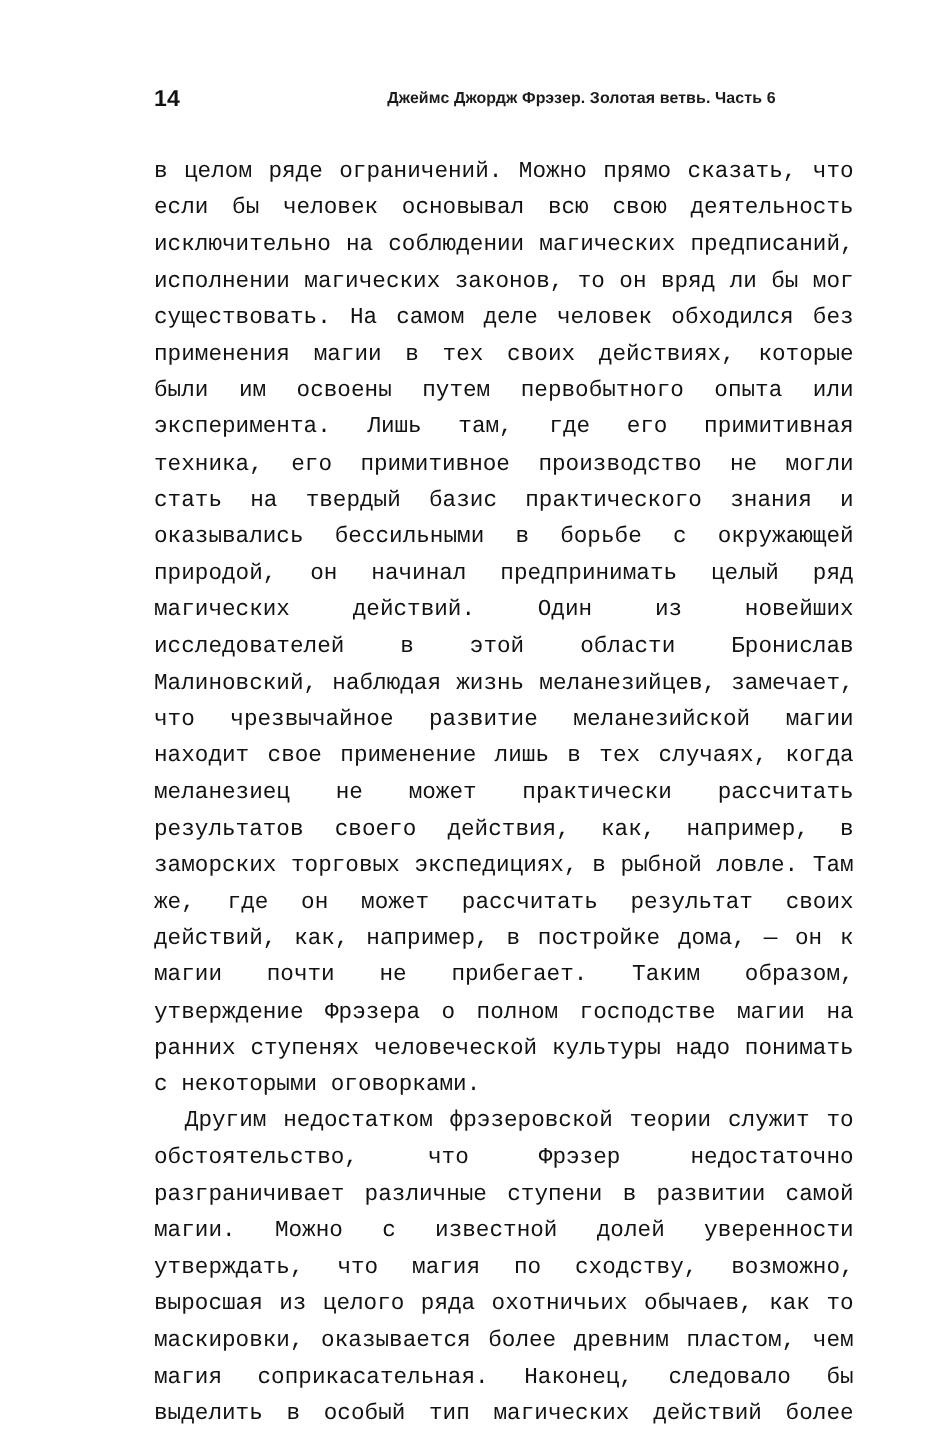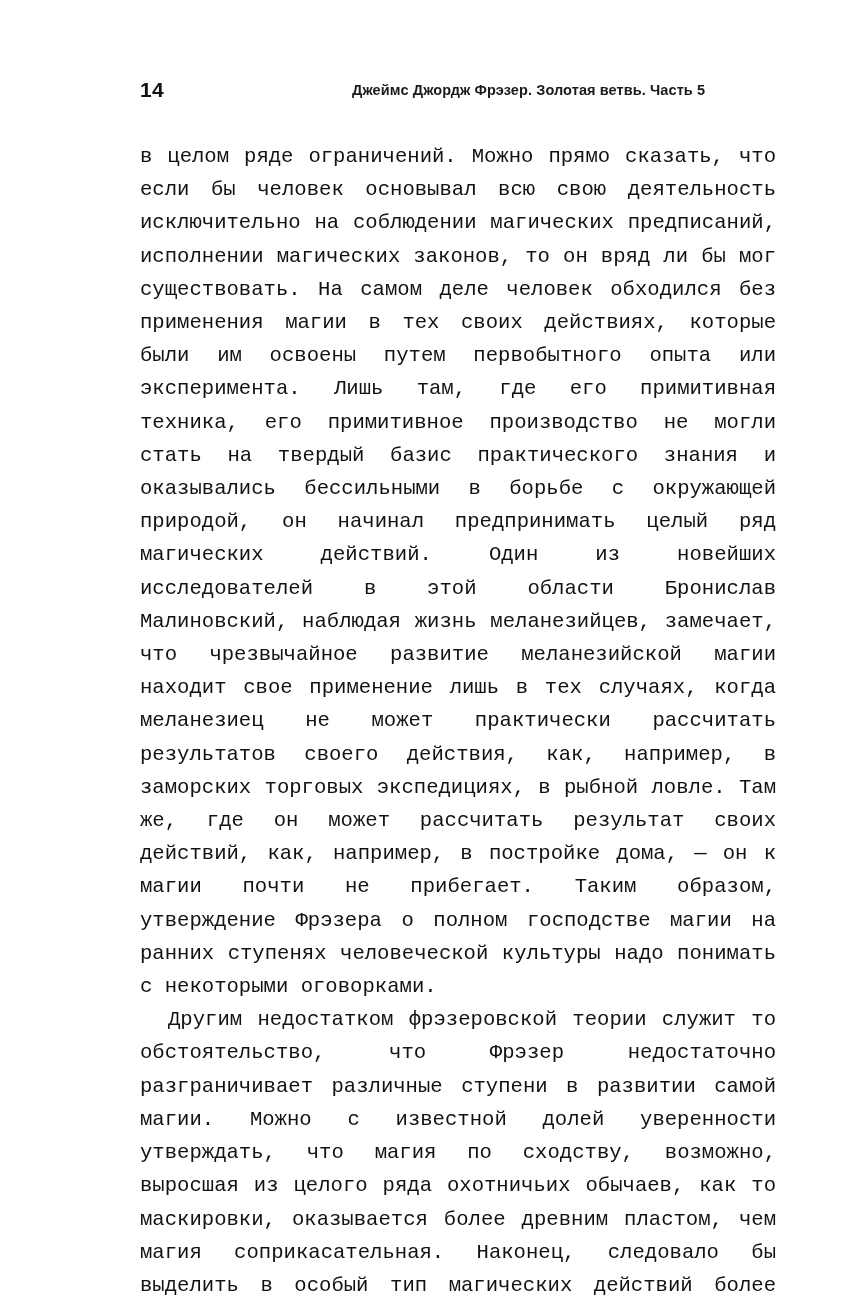--- a/index.html
+++ b/index.html
@@ -74,21 +74,21 @@
     margin-bottom: 16px;
   }
 </style>
 </head>
 <body>
 
 <div class="page">
 
   <div class="header">
     <span class="header-folio">14</span>
-    <span class="header-running">Джеймс Джордж Фрэзер. Золотая ветвь. Часть 5</span>
+    <span class="header-running">Джеймс Джордж Фрэзер. Золотая ветвь. Часть 6</span>
   </div>
 
   <div class="textblock">
     <p class="para">в целом ряде ограничений. Можно прямо сказать, что если бы человек основывал всю свою деятельность исключительно на соблюдении магических предписаний, исполнении магических законов, то он вряд ли бы мог существовать. На самом деле человек обходился без применения магии в тех своих действиях, которые были им освоены путем первобытного опыта или эксперимента. Лишь там, где его примитивная техника, его примитивное производство не могли стать на твердый базис практического знания и оказывались бессильными в борьбе с окружающей природой, он начинал предпринимать целый ряд магических действий. Один из новейших исследователей в этой области Бронислав Малиновский, наблюдая жизнь меланезийцев, замечает, что чрезвычайное развитие меланезийской магии находит свое применение лишь в тех случаях, когда меланезиец не может практически рассчитать результатов своего действия, как, например, в заморских торговых экспедициях, в рыбной ловле. Там же, где он может рассчитать результат своих действий, как, например, в постройке дома, — он к магии почти не прибегает. Таким образом, утверждение Фрэзера о полном господстве магии на ранних ступенях человеческой культуры надо понимать с некоторыми оговорками.</p>
     <p class="para">Другим недостатком фрэзеровской теории служит то обстоятельство, что Фрэзер недостаточно разграничивает различные ступени в развитии самой магии. Можно с известной долей уверенности утверждать, что магия по сходству, возможно, выросшая из целого ряда охотничьих обычаев, как то маскировки, оказывается более древним пластом, чем магия соприкасательная. Наконец, следовало бы выделить в особый тип магических действий более позднего происхождения магию символическую, когда основным предметом магического воздействия служит уже не схожее подобие предмета и не его часть, а его символическое изображение или какой-либо другой его вещественный символ. С этой точки зрения воз-</p>
   </div>
 
 </div>
 
 </body></html>

